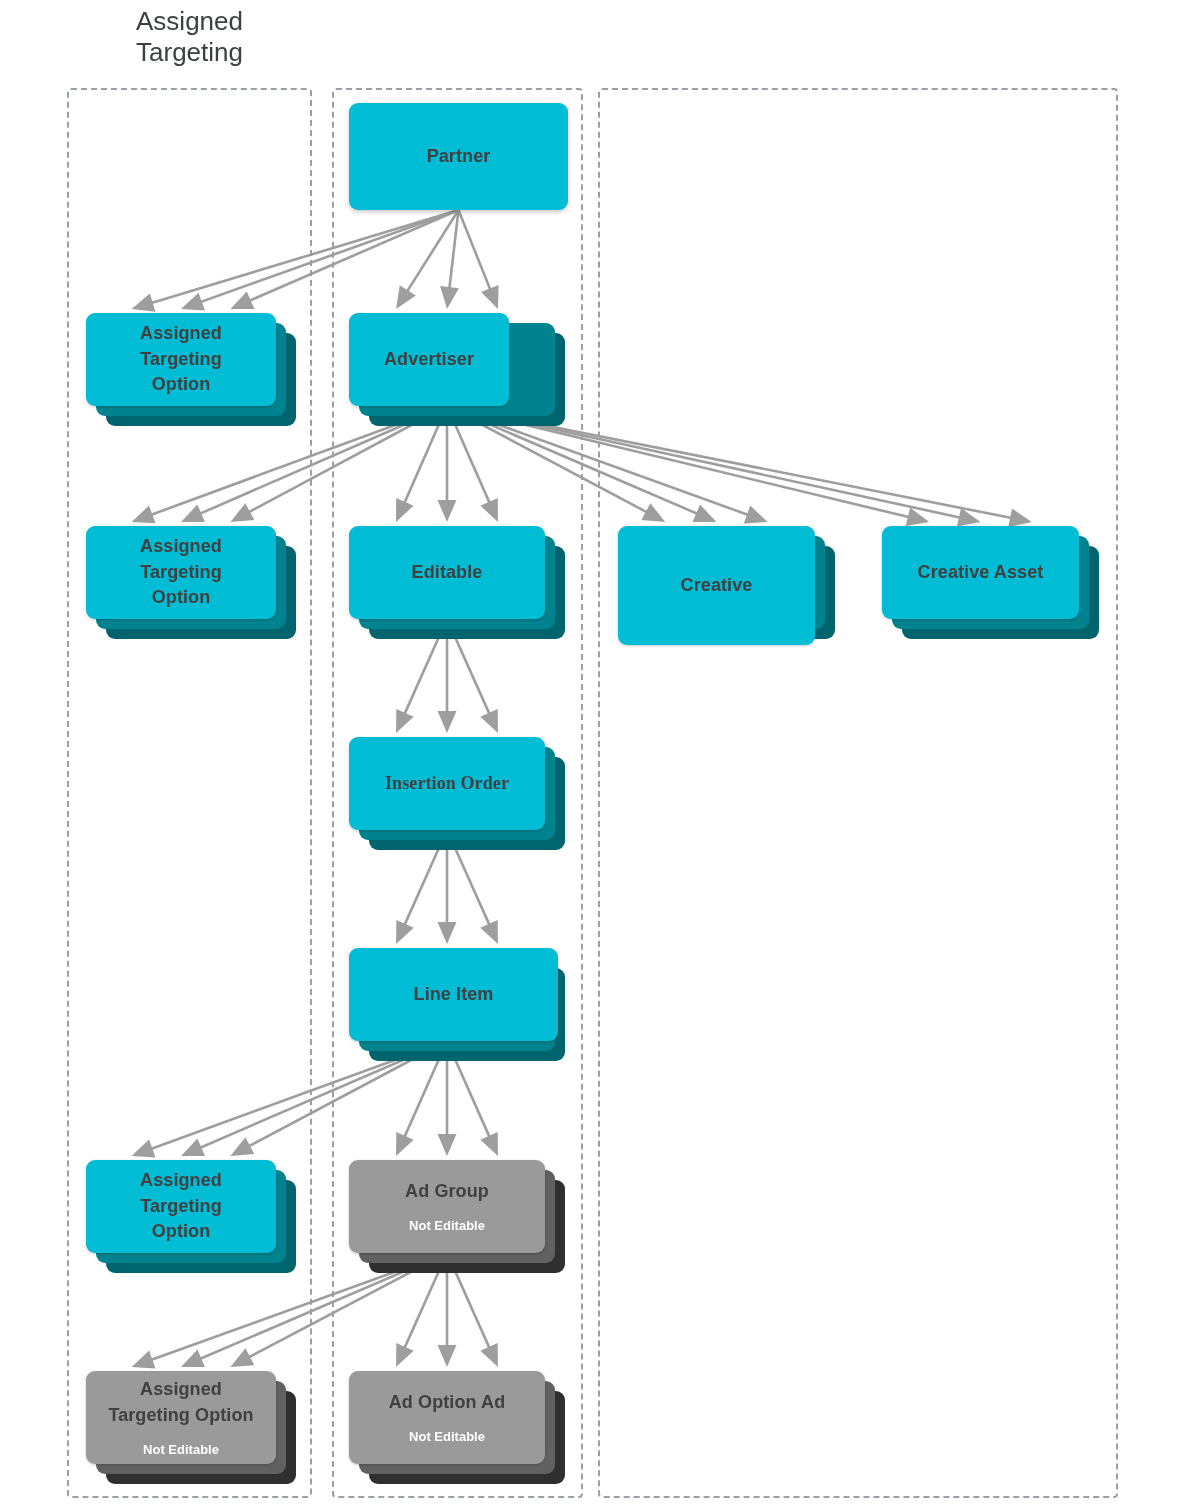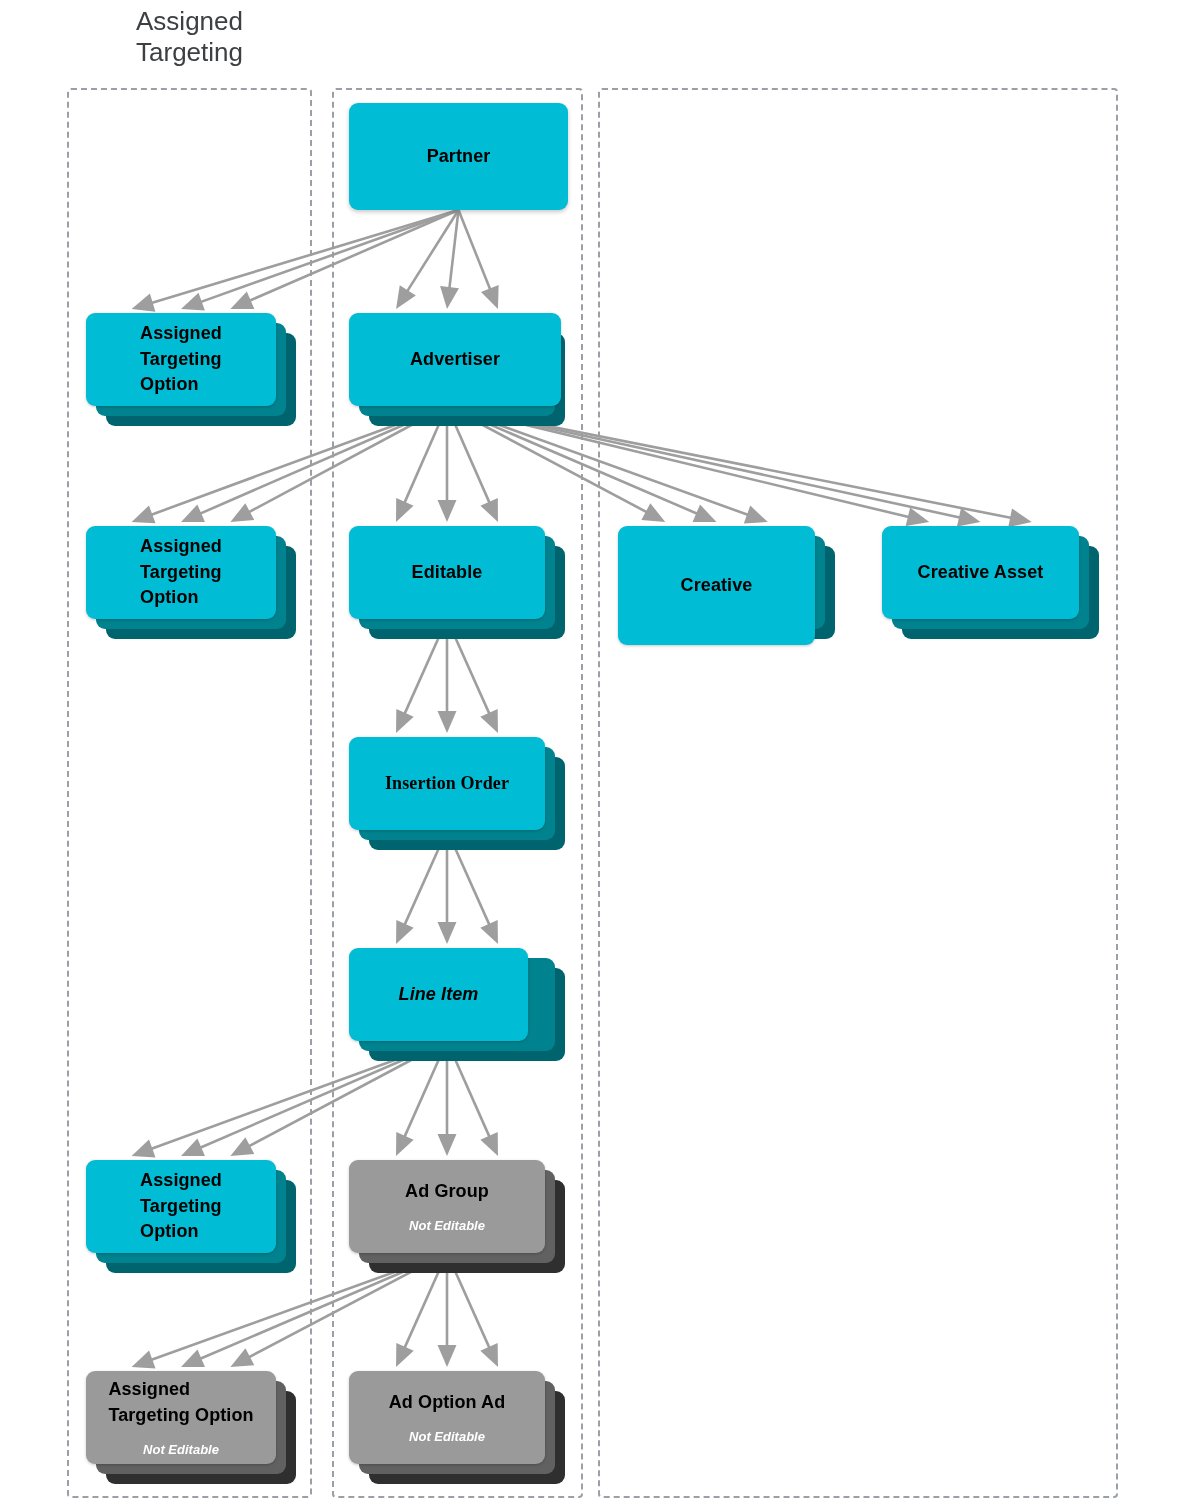--- a/index.html
+++ b/index.html
@@ -76,36 +76,35 @@
   .teal .card-front { background: #00bcd4; }
   .teal .card-mid   { background: #00838f; }
   .teal .card-back  { background: #00646e; }
 
   
   .gray .card-front { background: #9a9a9a; }
   .gray .card-mid   { background: #616161; }
   .gray .card-back  { background: #2f2f2f; }
 
   .node-title {
-    color: #000000;
+    color: #404040;
     font-weight: bold;
     font-size: 18px;
     line-height: 1.42;
-    text-align: left;
+    text-align: center;
     letter-spacing: 0.1px;
     padding: 0 8px;
   }
   .node-sub {
     color: #ffffff;
     font-weight: bold;
     font-size: 13px;
     line-height: 1.2;
     text-align: center;
     margin-top: 14px;
-    font-style: italic;
   }
   .single .card-front { box-shadow: 0 2px 4px rgba(0,0,0,0.22); }
 </style>
 </head>
 <body>
 
 <div id="diagram-root">
 
   <div class="col-header" style="left:67px; top:6px; width:245px;">
     <div>Assigned</div>
@@ -202,21 +201,21 @@
       <div class="node teal" style="left: 86px; top: 313px; width: 190px; height: 93px;">
         <div class="card-layer card-back" style="left: 20px; top: 20px; width: 190px; height: 93px;"></div>
         <div class="card-layer card-mid" style="left: 10px; top: 10px; width: 190px; height: 93px;"></div>
         <div class="card-layer card-front" style="width: 190px; height: 93px;">
           <div class="node-title">Assigned<br>Targeting<br>Option</div>
         </div>
       </div>
       <div class="node teal" style="left: 349px; top: 313px; width: 196px; height: 93px;">
         <div class="card-layer card-back" style="left: 20px; top: 20px; width: 196px; height: 93px;"></div>
         <div class="card-layer card-mid" style="left: 10px; top: 10px; width: 196px; height: 93px;"></div>
-        <div class="card-layer card-front" style="width: 212px; height: 93px;">
+        <div class="card-layer card-front" style="width: 160px; height: 93px;">
           <div class="node-title">Advertiser</div>
         </div>
       </div>
       <div class="node teal" style="left: 86px; top: 526px; width: 190px; height: 93px;">
         <div class="card-layer card-back" style="left: 20px; top: 20px; width: 190px; height: 93px;"></div>
         <div class="card-layer card-mid" style="left: 10px; top: 10px; width: 190px; height: 93px;"></div>
         <div class="card-layer card-front" style="width: 190px; height: 93px;">
           <div class="node-title">Assigned<br>Targeting<br>Option</div>
         </div>
       </div>
@@ -244,21 +243,21 @@
       <div class="node teal" style="left: 349px; top: 737px; width: 196px; height: 93px; font-family: Liberation Serif, serif;">
         <div class="card-layer card-back" style="left: 20px; top: 20px; width: 196px; height: 93px;"></div>
         <div class="card-layer card-mid" style="left: 10px; top: 10px; width: 196px; height: 93px;"></div>
         <div class="card-layer card-front" style="width: 196px; height: 93px;">
           <div class="node-title">Insertion Order</div>
         </div>
       </div>
       <div class="node teal" style="left: 349px; top: 948px; width: 196px; height: 93px;">
         <div class="card-layer card-back" style="left: 20px; top: 20px; width: 196px; height: 93px;"></div>
         <div class="card-layer card-mid" style="left: 10px; top: 10px; width: 196px; height: 93px;"></div>
-        <div class="card-layer card-front" style="width: 179px; height: 93px; font-style: italic;">
+        <div class="card-layer card-front" style="width: 209px; height: 93px;">
           <div class="node-title">Line Item</div>
         </div>
       </div>
       <div class="node teal" style="left: 86px; top: 1160px; width: 190px; height: 93px;">
         <div class="card-layer card-back" style="left: 20px; top: 20px; width: 190px; height: 93px;"></div>
         <div class="card-layer card-mid" style="left: 10px; top: 10px; width: 190px; height: 93px;"></div>
         <div class="card-layer card-front" style="width: 190px; height: 93px;">
           <div class="node-title">Assigned<br>Targeting<br>Option</div>
         </div>
       </div>

